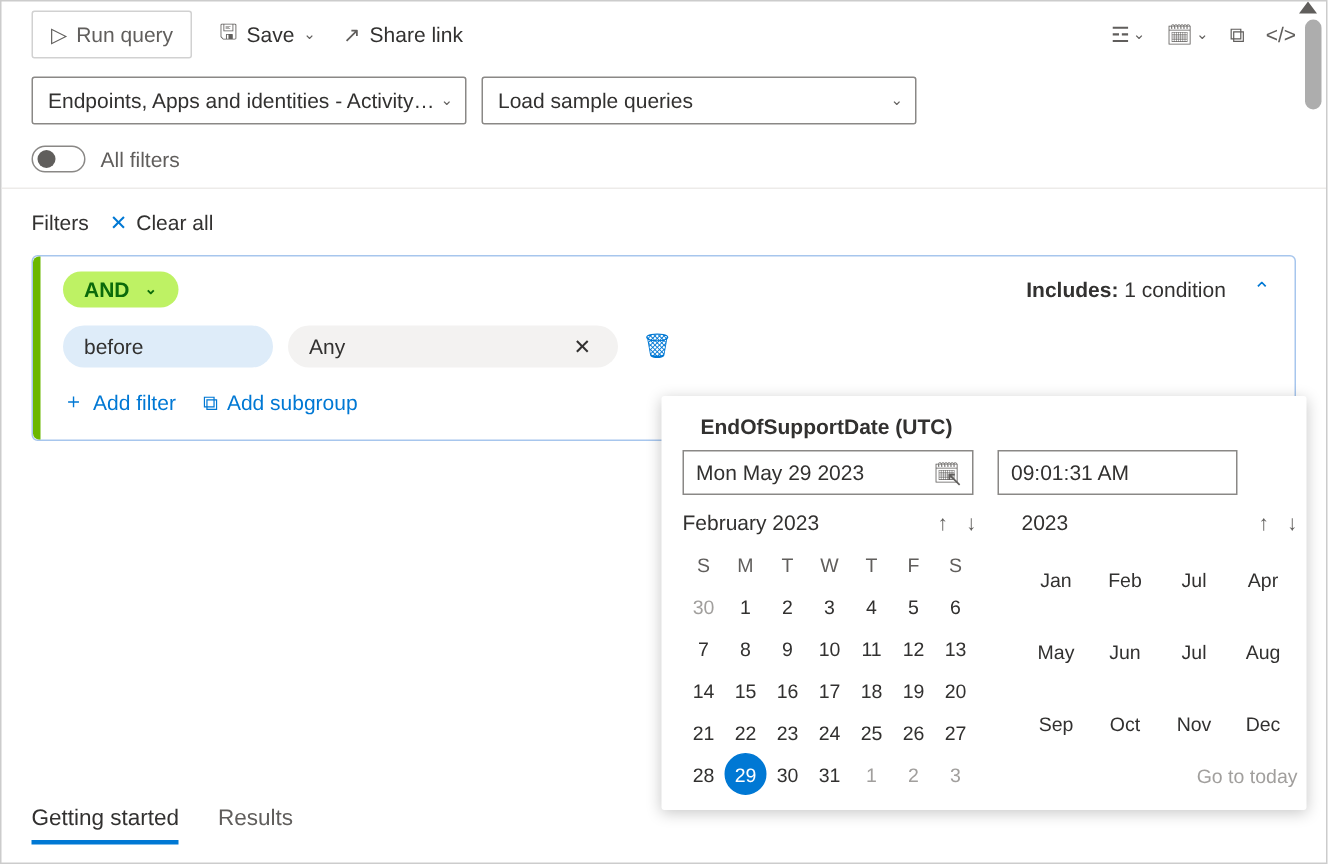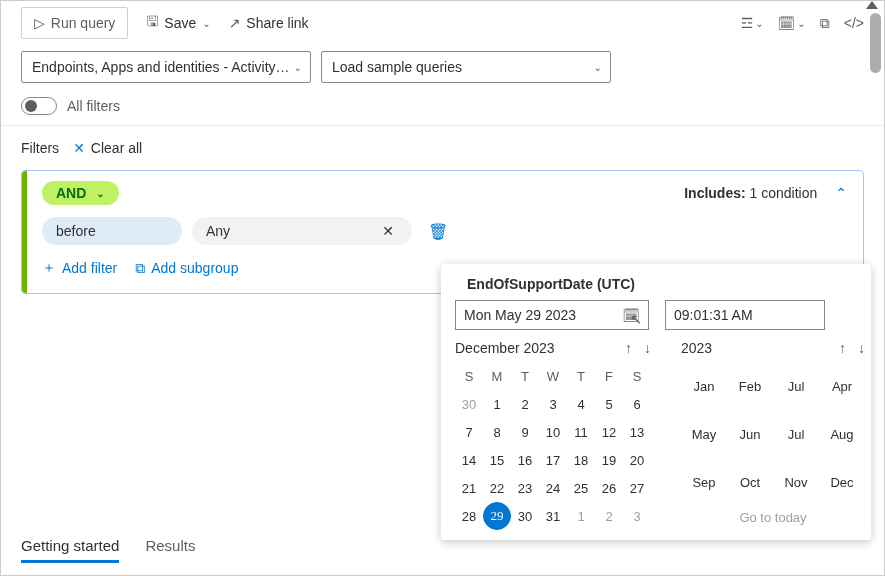--- a/index.html
+++ b/index.html
@@ -55,26 +55,26 @@
   .cursor{position:absolute;right:-2px;top:4px;font-size:14px;}
   .dp-body{display:flex;gap:30px;}
   .dp-header{display:flex;align-items:center;margin-bottom:6px;}
   .dp-header .hlabel{color:#323130;}
   .dp-navs{margin-left:auto;display:flex;gap:12px;color:#605e5c;}
   .calendar{}
   .cal-grid{display:grid;grid-template-columns:repeat(7,28px);grid-auto-rows:28px;justify-items:center;align-items:center;font-size:13px;}
   .cal-head{color:#605e5c;}
   .cal-day{width:28px;height:28px;display:flex;align-items:center;justify-content:center;border-radius:50%;cursor:pointer;}
   .cal-day.muted{color:#a19f9d;}
-  .cal-day.today{border:1px solid #0078d4;font-family:Liberation Serif, serif;}
+  .cal-day.today{border:1px solid #0078d4;}
   .cal-day.selected{background:#0078d4;color:#fff;border:1px solid #0078d4;}
   .month-picker{flex:1;}
   .month-grid{display:grid;grid-template-columns:repeat(4,1fr);grid-auto-rows:48px;align-items:center;justify-items:center;color:#323130;font-size:13px;}
   .month-cell{width:46px;height:40px;display:flex;align-items:center;justify-content:center;cursor:pointer;}
-  .go-today{color:#a19f9d;text-align:center;margin-top:4px;font-size:13px;cursor:pointer;}
+  .go-today{color:#a19f9d;text-align:right;margin-top:4px;font-size:13px;cursor:pointer;}
 </style>
 </head>
 <body>
 
 <div class="scroll-up"></div>
 <div class="scrollbar"></div>
 
 <div class="toolbar">
   <button class="btn run">
     <span class="icon">▷</span>
@@ -167,21 +167,21 @@
       <span>Mon May 29 2023</span>
       <span class="dp-cal-icon">🗓<span class="cursor">↖</span></span>
     </div>
     <div class="dp-inputbox dp-time">
       <span>09:01:31 AM</span>
     </div>
   </div>
   <div class="dp-body">
     <div class="calendar">
       <div class="dp-header">
-        <span class="hlabel">December 2023</span>
+        <span class="hlabel">February 2023</span>
         <span class="dp-navs">
           <span>↑</span>
           <span>↓</span>
         </span>
       </div>
       <div class="cal-grid" id="cal-grid">
           <div class="cal-head">S</div>
           <div class="cal-head">M</div>
           <div class="cal-head">T</div>
           <div class="cal-head">W</div>

